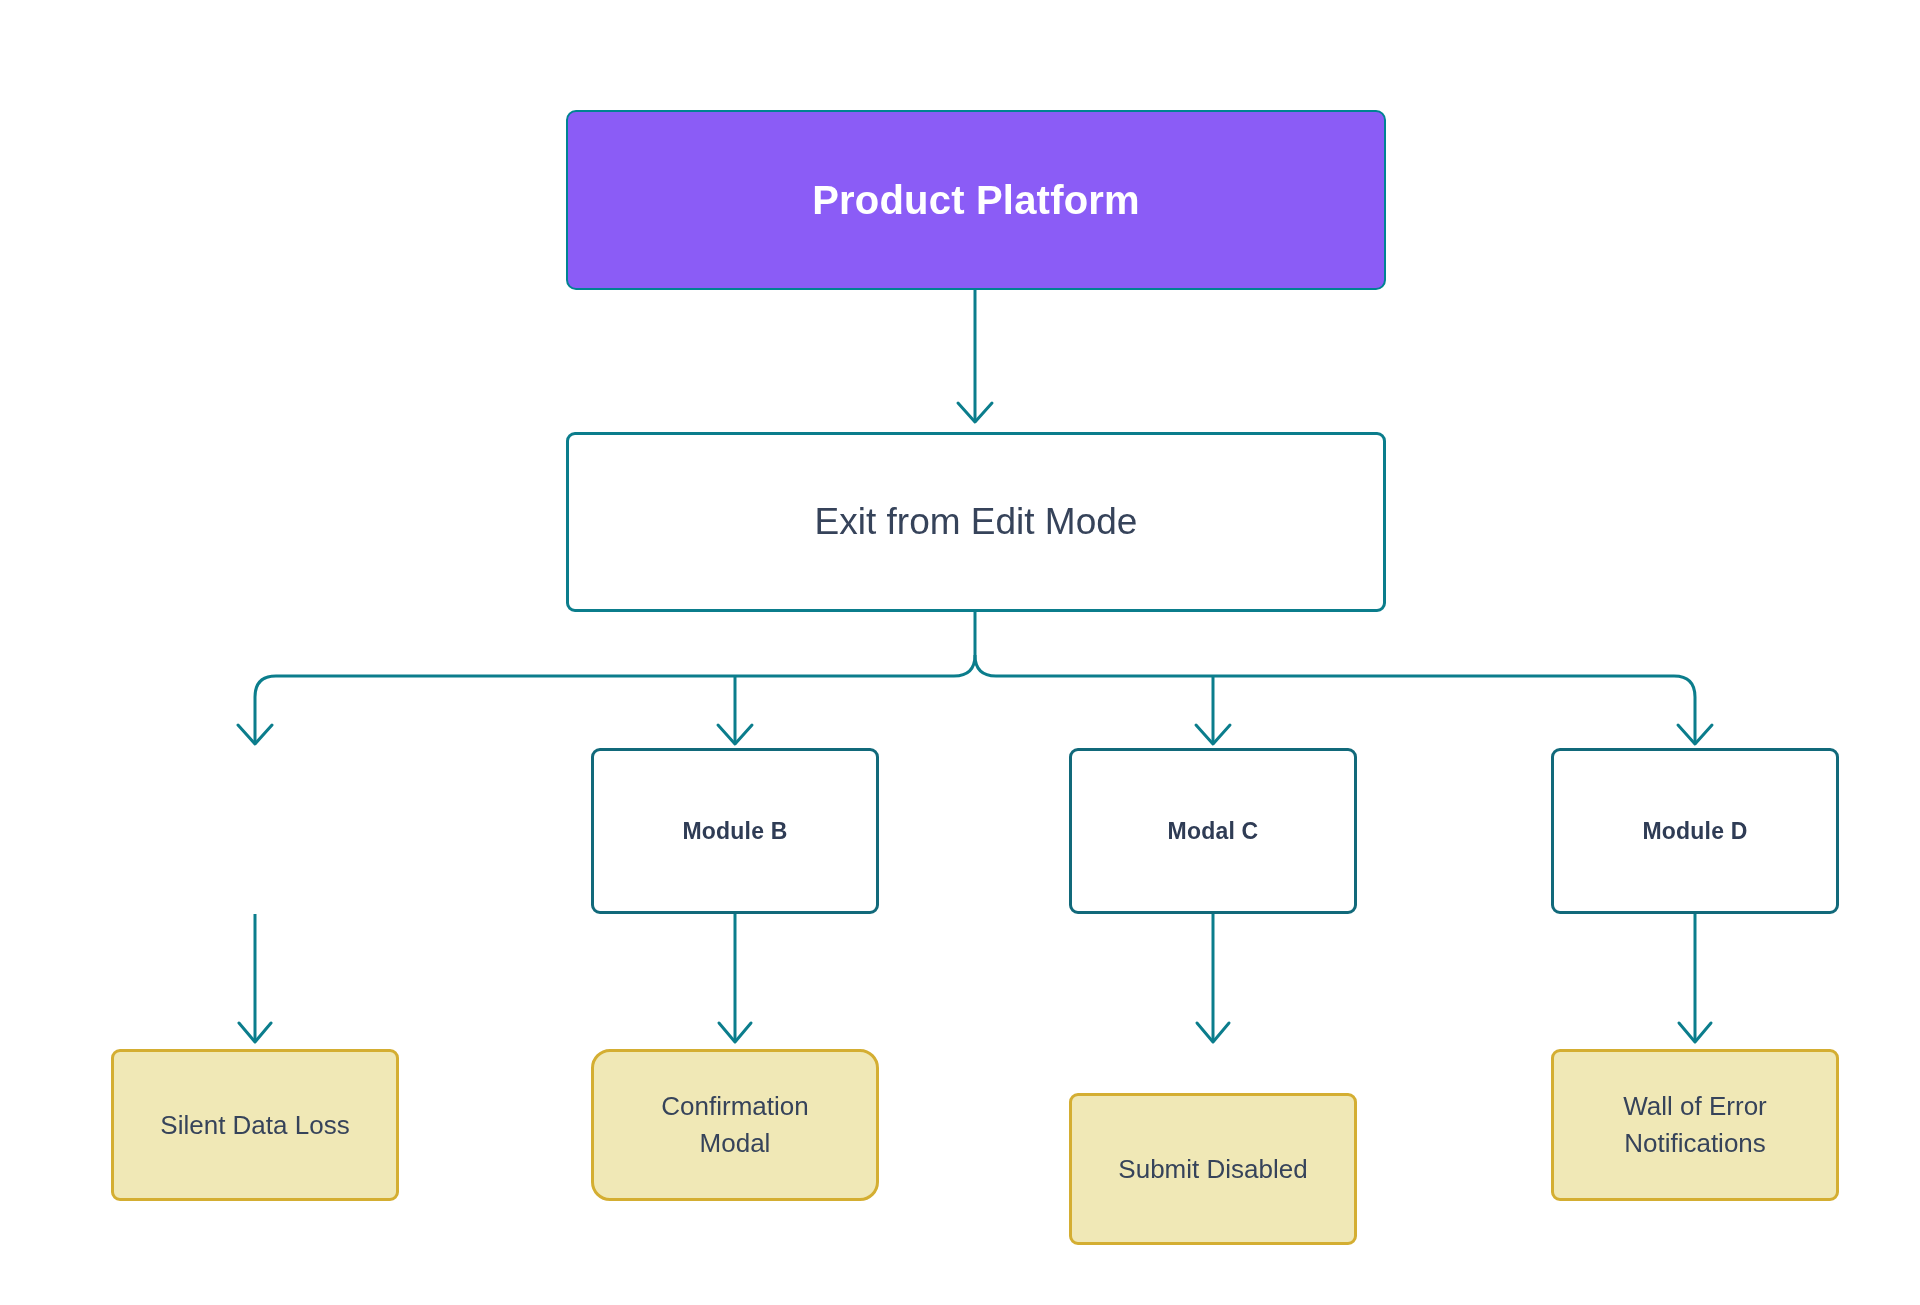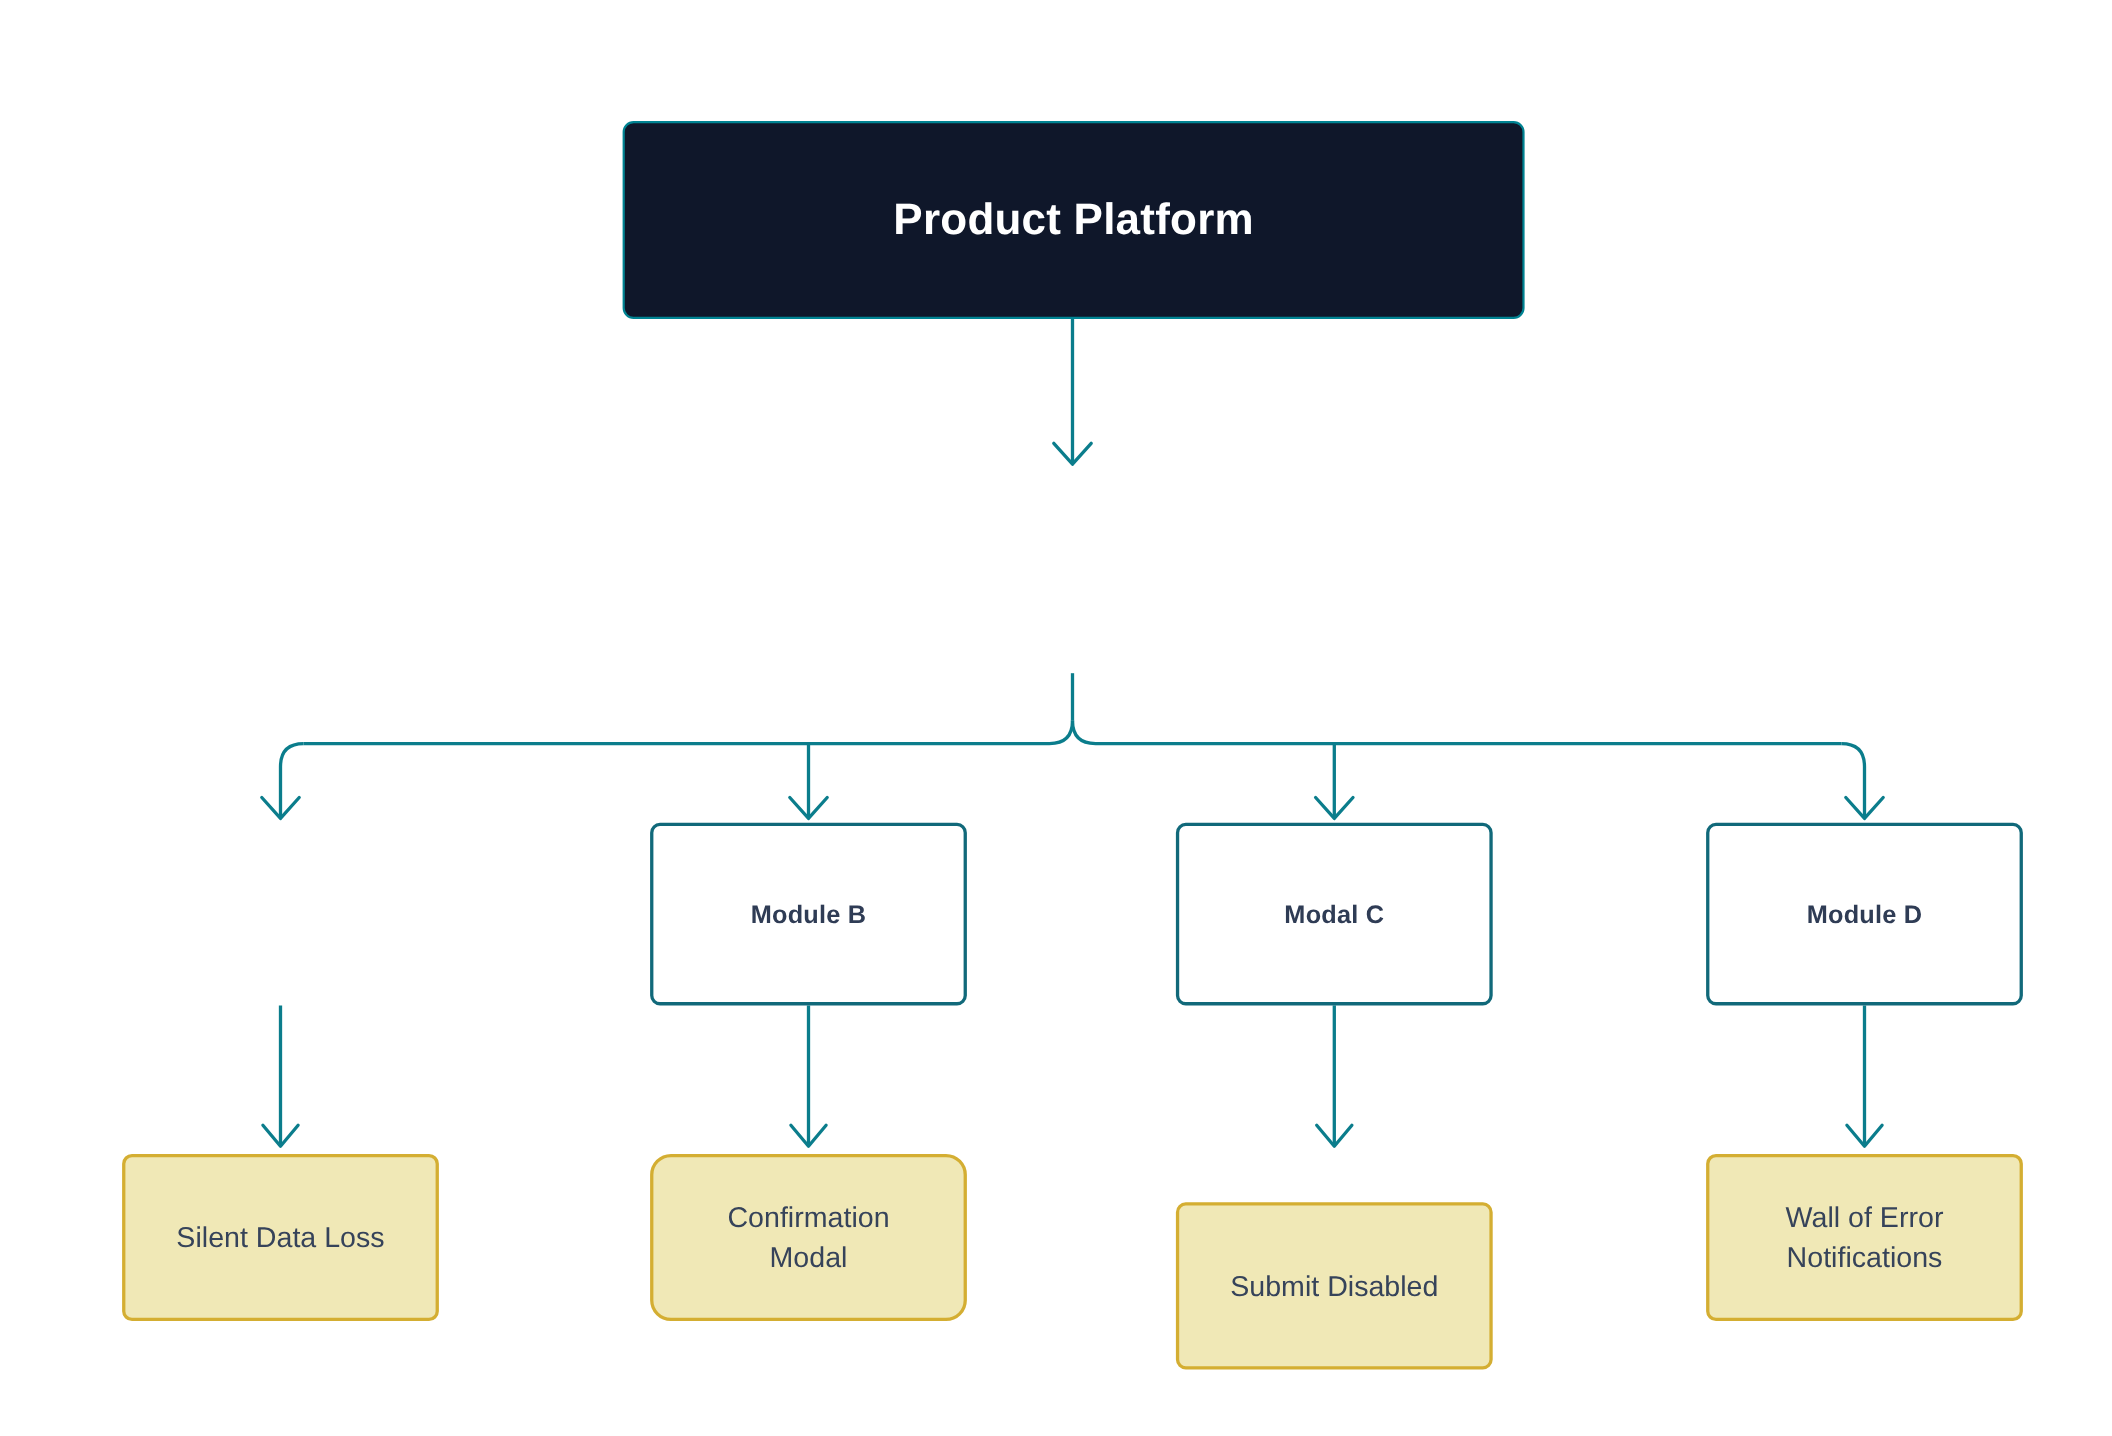--- a/index.html
+++ b/index.html
@@ -30,21 +30,21 @@
   }
   .node {
     position: absolute;
     box-sizing: border-box;
     display: flex;
     align-items: center;
     justify-content: center;
     text-align: center;
   }
   .node-root {
-    background: #0f172a;
+    background: #8b5cf6;
     border: 2px solid #008392;
     border-radius: 10px;
     color: #ffffff;
     font-weight: bold;
     font-size: 40px;
     letter-spacing: 0.2px;
   }
   .node-process {
     background: #ffffff;
     border: 3px solid #0b7d8c;
@@ -132,20 +132,23 @@
     <g>
       <path d="M 1695 914 L 1695 1040" fill="none" stroke="#0b7d8c" stroke-width="3"></path>
       <path d="M 1679 1023 L 1695 1042 L 1711 1023" fill="none" stroke="#0b7d8c" stroke-width="3" stroke-linecap="round" stroke-linejoin="round"></path>
     </g>
   </svg>
 
   <div class="node node-root" style="left:566px; top:110px; width:820px; height:180px;">
     <span class="node-label">Product Platform</span>
   </div>
 
+  <div class="node node-process" style="left:566px; top:432px; width:820px; height:180px;">
+    <span class="node-label">Exit from Edit Mode</span>
+  </div>
 
   <div class="node node-module" style="left:591px; top:748px; width:288px; height:166px;">
     <span class="node-label">Module B</span>
   </div>
   <div class="node node-module" style="left:1069px; top:748px; width:288px; height:166px;">
     <span class="node-label">Modal C</span>
   </div>
   <div class="node node-module" style="left:1551px; top:748px; width:288px; height:166px;">
     <span class="node-label">Module D</span>
   </div>

